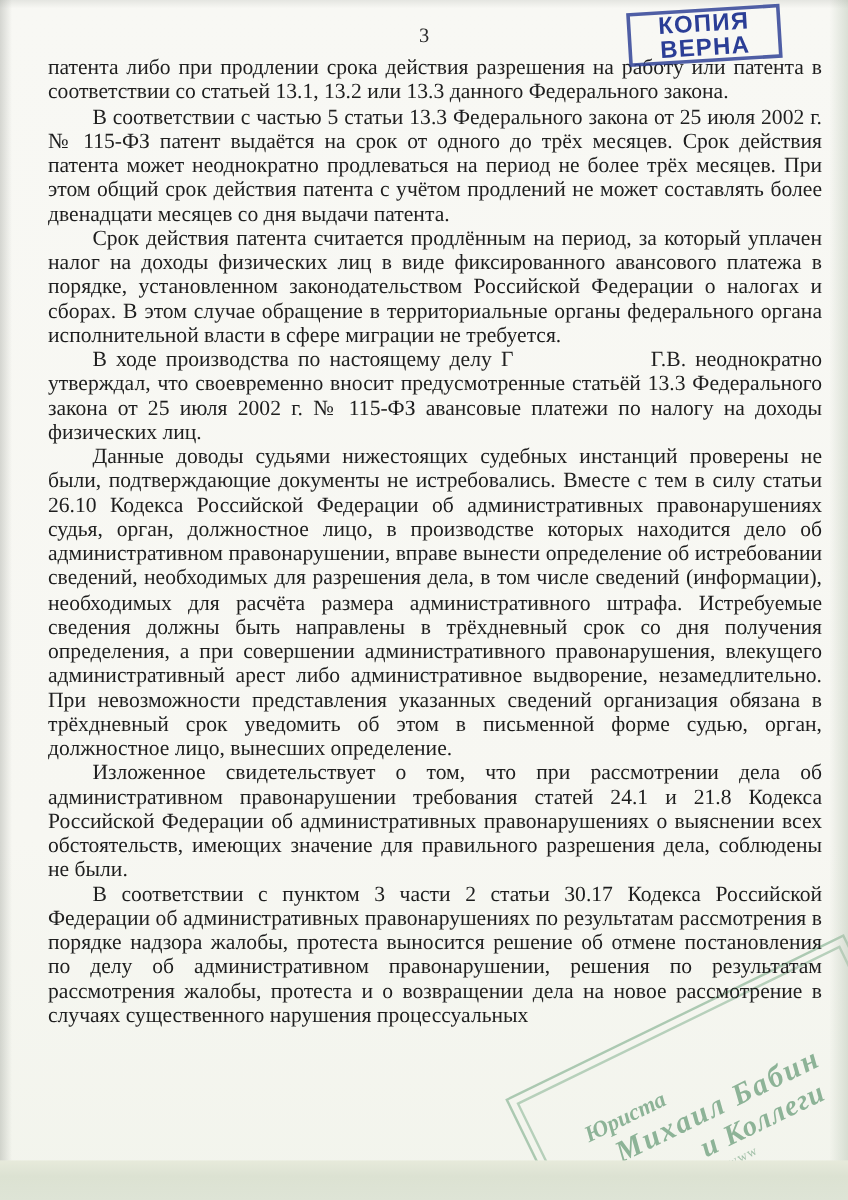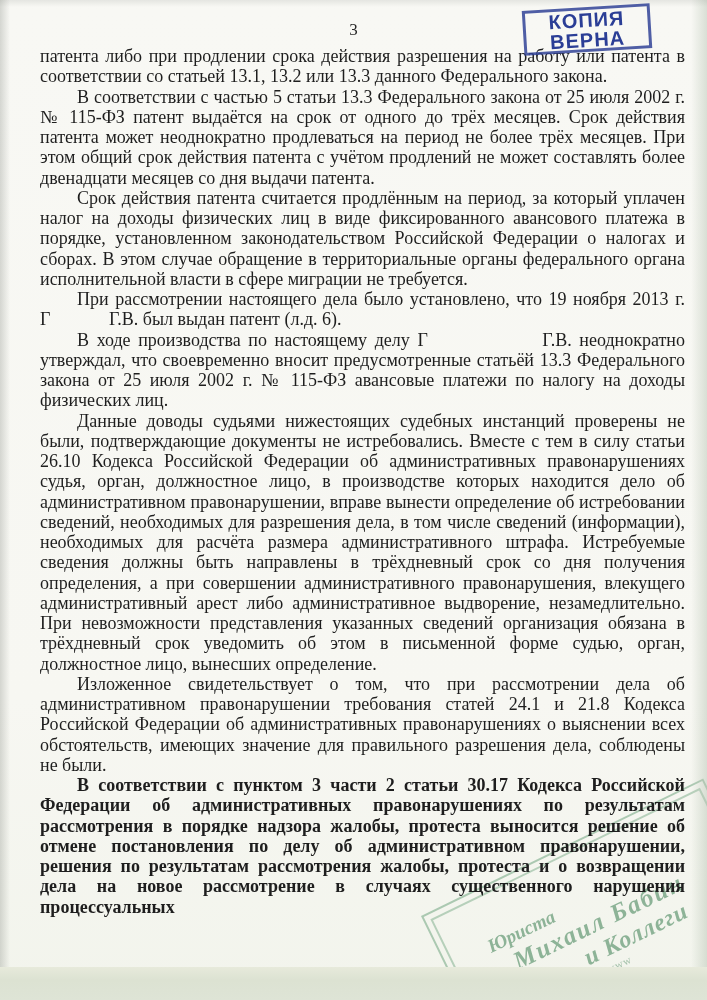--- a/index.html
+++ b/index.html
@@ -29,21 +29,21 @@
 
   .content{
     position:relative;z-index:2;
     padding:6px 22px 0 40px;
     font-size:18px;line-height:20.25px;
     color:#1e1e1e;
     text-align:justify;
   }
   .content p{margin:0;}
   .content p.indent{text-indent:37px;}
-  .content p.bold{font-weight:700;}
+  .content p.bold{font-weight:400;}
 
   
   .copy-stamp{
     position:absolute;top:7px;right:56px;z-index:4;
     width:122px;
     border:3px solid rgba(41,60,148,.82);
     transform:rotate(-3.5deg);
     text-align:center;
     padding:1px 0 0 0;
     color:#2b3e96;
@@ -95,20 +95,19 @@
       <div class="wm-l4">www</div>
     </div>
   </div>
 
   <div class="pagenum">3</div>
 
   <div class="content">
     <p>патента либо при продлении срока действия разрешения на работу или патента в соответствии со статьей 13.1, 13.2 или 13.3 данного Федерального закона.</p>
     <p class="indent">В соответствии с частью 5 статьи 13.3 Федерального закона от 25 июля 2002 г. № 115-ФЗ патент выдаётся на срок от одного до трёх месяцев. Срок действия патента может неоднократно продлеваться на период не более трёх месяцев. При этом общий срок действия патента с учётом продлений не может составлять более двенадцати месяцев со дня выдачи патента.</p>
     <p class="indent">Срок действия патента считается продлённым на период, за который уплачен налог на доходы физических лиц в виде фиксированного авансового платежа в порядке, установленном законодательством Российской Федерации о налогах и сборах. В этом случае обращение в территориальные органы федерального органа исполнительной власти в сфере миграции не требуется.</p>
-    <p class="indent">При рассмотрении настоящего дела было установлено, что 19 ноября 2013 г. Г&nbsp;&nbsp;&nbsp;&nbsp;&nbsp;&nbsp;&nbsp;&nbsp;&nbsp;&nbsp;&nbsp;&nbsp; Г.В. был выдан патент (л.д. 6).</p>
     <p class="indent">В ходе производства по настоящему делу Г&nbsp;&nbsp;&nbsp;&nbsp;&nbsp;&nbsp;&nbsp;&nbsp;&nbsp;&nbsp;&nbsp;&nbsp;&nbsp;&nbsp; Г.В. неоднократно утверждал, что своевременно вносит предусмотренные статьёй 13.3 Федерального закона от 25 июля 2002 г. № 115-ФЗ авансовые платежи по налогу на доходы физических лиц.</p>
     <p class="indent">Данные доводы судьями нижестоящих судебных инстанций проверены не были, подтверждающие документы не истребовались. Вместе с тем в силу статьи 26.10 Кодекса Российской Федерации об административных правонарушениях судья, орган, должностное лицо, в производстве которых находится дело об административном правонарушении, вправе вынести определение об истребовании сведений, необходимых для разрешения дела, в том числе сведений (информации), необходимых для расчёта размера административного штрафа. Истребуемые сведения должны быть направлены в трёхдневный срок со дня получения определения, а при совершении административного правонарушения, влекущего административный арест либо административное выдворение, незамедлительно. При невозможности представления указанных сведений организация обязана в трёхдневный срок уведомить об этом в письменной форме судью, орган, должностное лицо, вынесших определение.</p>
     <p class="indent">Изложенное свидетельствует о том, что при рассмотрении дела об административном правонарушении требования статей 24.1 и 21.8 Кодекса Российской Федерации об административных правонарушениях о выяснении всех обстоятельств, имеющих значение для правильного разрешения дела, соблюдены не были.</p>
     <p class="indent bold">В соответствии с пунктом 3 части 2 статьи 30.17 Кодекса Российской Федерации об административных правонарушениях по результатам рассмотрения в порядке надзора жалобы, протеста выносится решение об отмене постановления по делу об административном правонарушении, решения по результатам рассмотрения жалобы, протеста и о возвращении дела на новое рассмотрение в случаях существенного нарушения процессуальных</p>
   </div>
 
 </div>
 
 </body></html>

